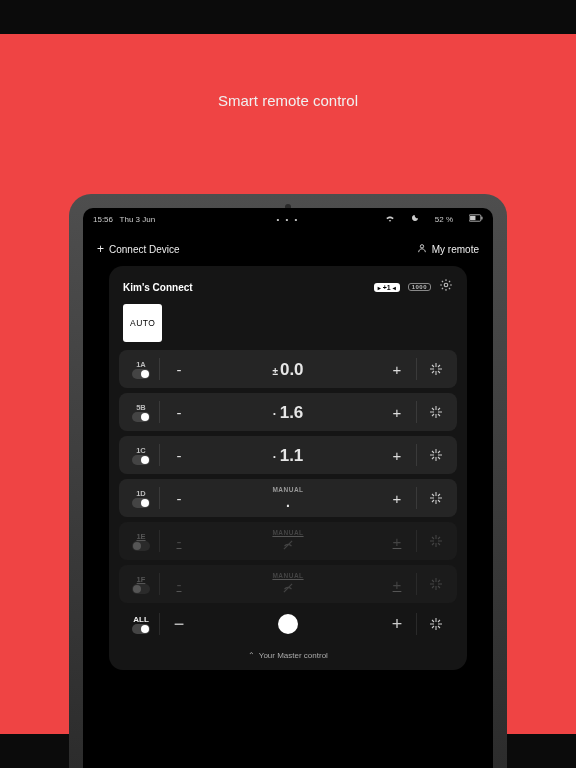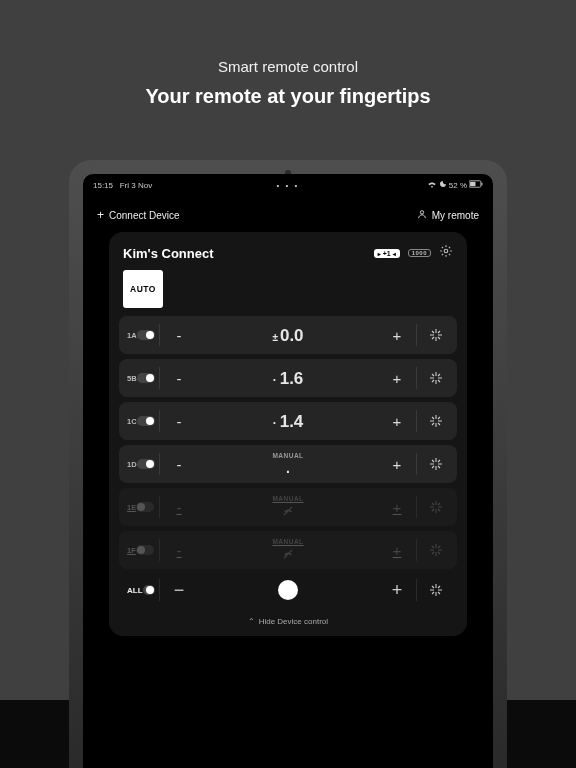--- a/index.html
+++ b/index.html
@@ -1,17 +1,17 @@
 <!DOCTYPE html>
 <html><head>
 <meta charset="utf-8">
 <style>
   * { box-sizing: border-box; margin: 0; padding: 0; }
   html, body { width: 576px; height: 768px; background:#0b0b0b; font-family: -apple-system, Helvetica, Arial, sans-serif; color:#fff; }
-  .page { width:576px; height:700px; position:relative; background:#404040; }
+  .page { width:576px; height:700px; position:relative; background:#ef4444;margin-top:34px; }
   .hero { text-align:center; padding-top:58px; }
   .hero .sub { font-size:15px; font-weight:400; color:#f0f0f0; }
   .hero .title { font-size:20px; font-weight:700; margin-top:10px; color:#fff; }
 
   .tablet-frame {
     position:absolute; left:50%; transform:translateX(-50%);
     top:160px; width:438px; height:608px;
     background:linear-gradient(180deg,#4e4e4e,#2a2a2a);
     border-radius:22px 22px 0 0;
     padding:14px 14px 0 14px;
@@ -24,62 +24,62 @@
   }
   .camera { position:absolute; top:10px; left:50%; transform:translateX(-50%); width:6px; height:6px; border-radius:50%; background:#2a2a2a; }
 
   .status-bar {
     position:absolute; top:6px; left:0; right:0;
     display:flex; align-items:center; font-size:8px; color:#ccc;
     padding:0 10px;
   }
   .status-bar .sb-left { flex:1; text-align:left; }
   .status-bar .sb-mid { flex:1; text-align:center; letter-spacing:2px; }
-  .status-bar .sb-right { flex:1; text-align:right; display:flex; justify-content:flex-end; gap:2px; align-items:center; }
+  .status-bar .sb-right { flex:1; text-align:right; display:flex; justify-content:flex-end; gap:16px; align-items:center; }
 
   .topbar {
     display:flex; justify-content:space-between; align-items:center;
     padding:6px 14px 10px 14px; font-size:10px; color:#eee;
   }
   .topbar .tb-item { display:flex; align-items:center; gap:5px; }
 
   .card {
     margin:0 26px; background:#151515; border-radius:14px;
     padding:10px 10px 10px 10px;
   }
   .card-header {
     display:flex; align-items:center; gap:8px; padding:2px 4px 8px 4px;
   }
-  .card-title { font-size:13px; font-weight:700; flex:1; }
+  .card-title { font-size:10px; font-weight:700; flex:1; }
   .badge1 {
     background:#fff; color:#000; font-size:7px; font-weight:700;
     border-radius:3px; padding:1px 4px; display:inline-flex; align-items:center; gap:2px;
   }
   .badge2 {
     border:1px solid #888; color:#bbb; font-size:6px; font-weight:700;
     border-radius:3px; padding:0 3px; letter-spacing:0.5px;
   }
   .gear { width:14px; height:14px; }
 
   .mode-chip {
     display:inline-block; background:#fff; color:#000;
-    font-size:8.5px; font-weight:700; letter-spacing:0.5px;
+    font-size:8.5px; font-weight:400; letter-spacing:0.5px;
     padding:14px 7px; border-radius:3px; margin:0 4px 8px 4px;
   }
 
   .rows { display:flex; flex-direction:column; gap:5px; }
   .row {
     background:#252525; border-radius:8px; height:38px;
     display:flex; align-items:center; padding:0 6px 0 8px;
     color:#e6e6e6;
   }
   .row.disabled { background:#1b1b1b; color:#555;text-decoration:underline; }
   .row.master { background:transparent; border:0; margin-top:2px; }
 
-  .ch-label { width:28px; display:flex; align-items:center; gap:0; }
+  .ch-label { width:28px; display:flex; flex-direction:column; align-items:center; gap:0; }
   .ch-label .lab { font-size:7.5px; font-weight:600; color:#bbb; }
   .row.disabled .ch-label .lab { color:#555; }
   .toggle {
     width:18px; height:10px; border-radius:6px; background:#444; position:relative;
   }
   .toggle .knob { position:absolute; top:1px; width:8px; height:8px; border-radius:50%; background:#fff; }
   .toggle.on .knob { right:1px; }
   .toggle.off .knob { left:1px; background:#aaa; }
   .row.disabled .toggle { background:#2a2a2a; }
   .row.disabled .toggle .knob { background:#555; }
@@ -113,32 +113,31 @@
   .big-circle { width:20px; height:20px; border-radius:50%; background:#fff; display:inline-block;}
   .row.master .minus, .row.master .plus { font-size:18px; color:#ccc; }
   .row.master .ch-label .lab { font-size:8px; font-weight:700; color:#eee; }
 </style>
 </head>
 <body>
 
 <div class="page">
   <div class="hero">
     <div class="sub">Smart remote control</div>
-    <div class="title">Your remote at your fingertips</div>
   </div>
 
   <div class="tablet-frame">
     <div class="camera"></div>
     <div class="tablet-screen">
 
       <div class="status-bar">
         <div class="sb-left">
-          <span>15:15</span>
+          <span>15:56</span>
           &nbsp;
-          <span>Fri 3 Nov</span>
+          <span>Thu 3 Jun</span>
         </div>
         <div class="sb-mid">• • •</div>
         <div class="sb-right">
           <span>
             <svg width="10" height="8" viewBox="0 0 24 18">
                 <path fill="#ccc" d="M12 18l-3-3c1.7-1.7 4.3-1.7 6 0l-3 3zm-6-6l-3-3c5-5 13-5 18 0l-3 3c-3.3-3.3-8.7-3.3-12 0z"></path>
               </svg>
           </span>
           <span>
             <svg width="8" height="8" viewBox="0 0 24 24">
@@ -244,21 +243,21 @@
                 <div class="lab">1C</div>
                 <div class="toggle on">
                   <div class="knob"></div>
                 </div>
               </div>
               <div class="divider"></div>
               <div class="minus">-</div>
               <div class="center">
                 <div class="val">
                   <span class="dotlead">·</span>
-                  <span>1.4</span>
+                  <span>1.1</span>
                 </div>
               </div>
               <div class="plus">+</div>
               <div class="divider"></div>
               <div class="flash">
                 <svg class="flash-svg" viewBox="0 0 24 24">
                   <path fill="none" stroke="#ccc" stroke-width="1.6" d="M12 3v6M12 15v6M3 12h6M15 12h6M6 6l3 3M15 15l3 3M6 18l3-3M15 9l3-3"></path>
                 </svg>
               </div>
             </div>
@@ -351,19 +350,19 @@
           <div class="divider"></div>
           <div class="flash">
             <svg class="flash-svg" viewBox="0 0 24 24">
                 <path fill="none" stroke="#ccc" stroke-width="1.6" d="M12 3v6M12 15v6M3 12h6M15 12h6M6 6l3 3M15 15l3 3M6 18l3-3M15 9l3-3"></path>
               </svg>
           </div>
         </div>
 
         <div class="hide-master">
           <span>⌃</span>
-          <span>Hide Device control</span>
+          <span>Your Master control</span>
         </div>
       </div>
 
     </div>
   </div>
 </div>
 
 </body></html>

